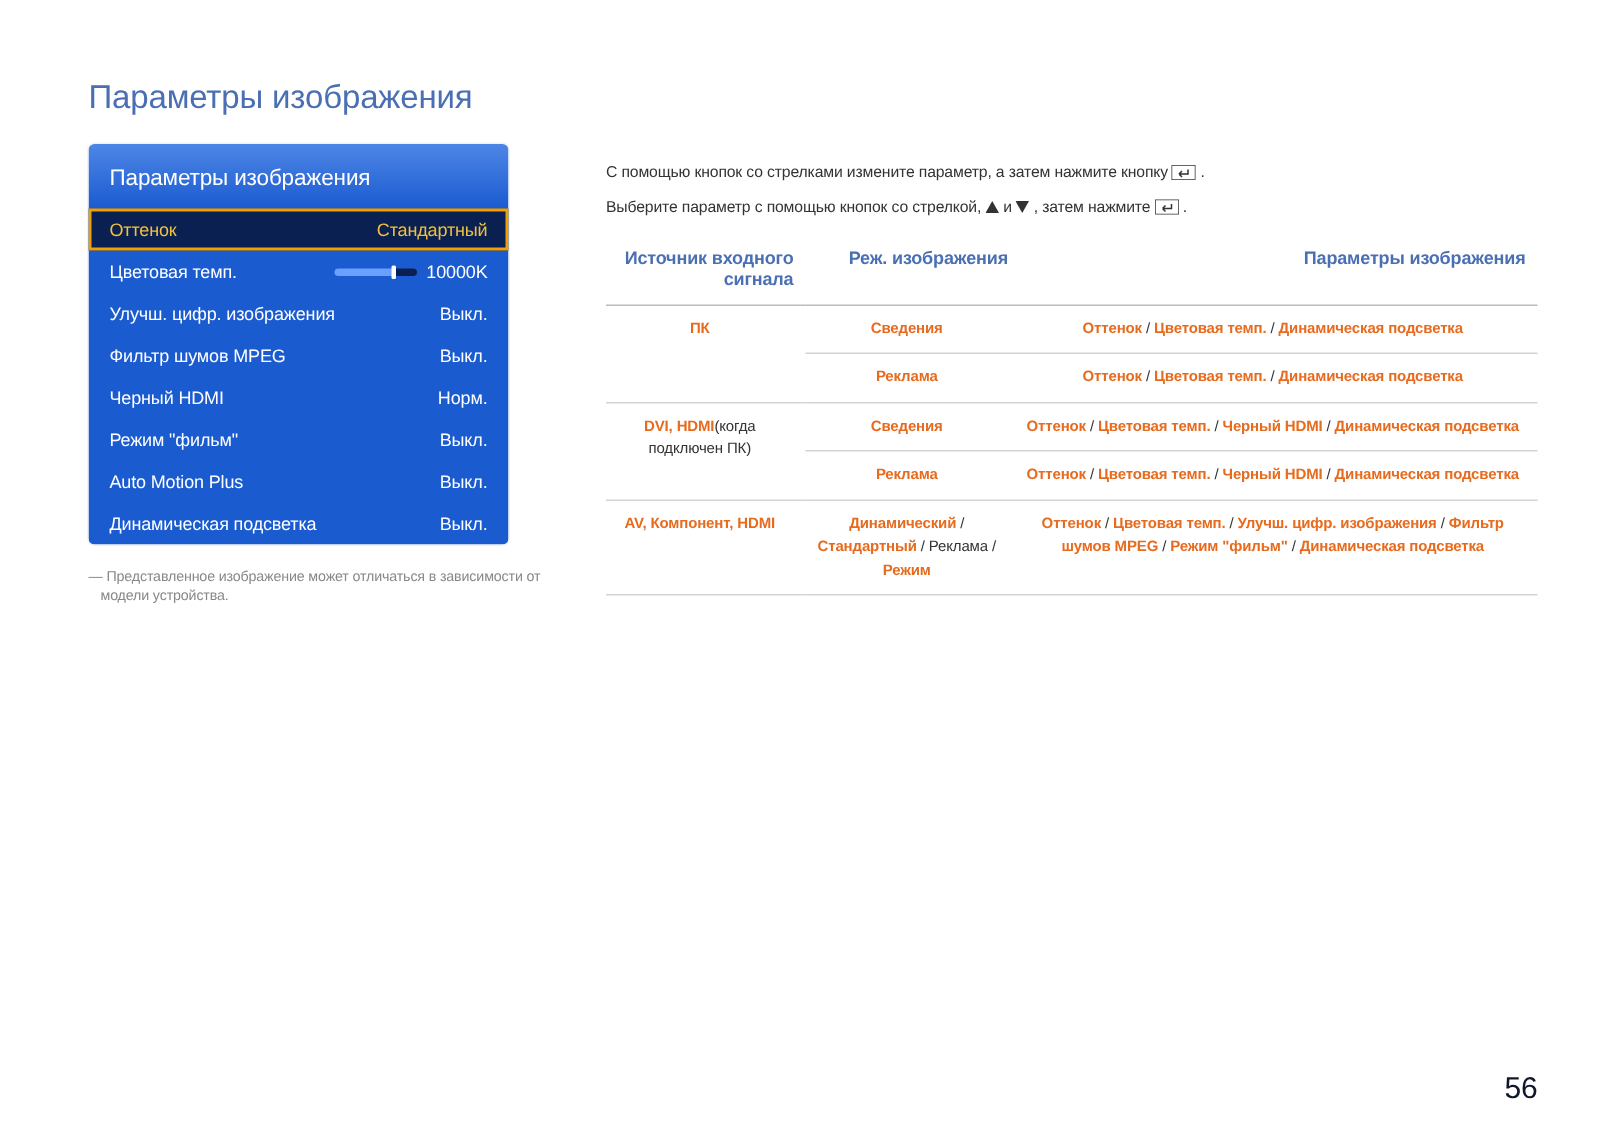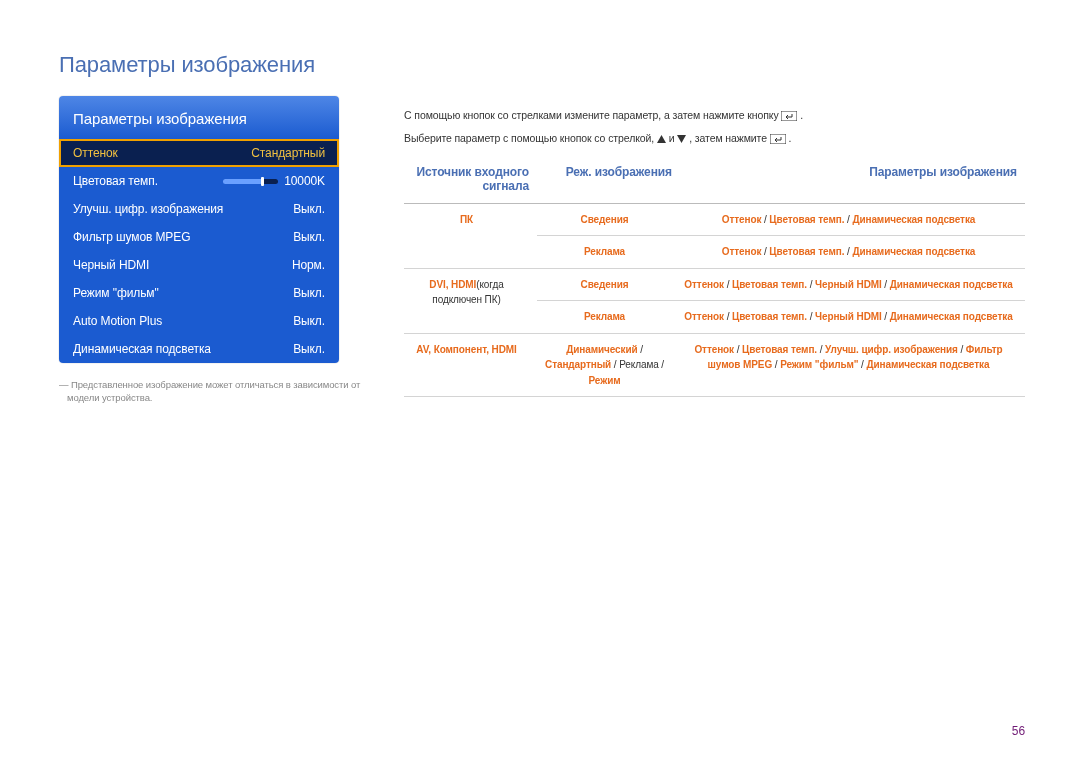--- a/index.html
+++ b/index.html
@@ -79,21 +79,21 @@
     text-align:right;color:var(--link);font-weight:bold;font-size:12px;
     padding:0 8px 10px 0;vertical-align:top;border-bottom:1px solid #bbb;
   }
   .tbl td{
     padding:8px 8px 8px 0;vertical-align:top;line-height:1.55;
     border-bottom:1px solid #d4d4d4;
     text-align:center;
   }
   .tbl td .hl{color:var(--orange);font-weight:bold;}
   .tbl td .sep{color:#333;}
-  .page-num{position:absolute;right:55px;bottom:25px;font-size:12px;color:#701a75;}
+  .page-num{position:absolute;right:55px;bottom:25px;font-size:20px;color:#0f172a;}
 </style>
 </head>
 <body>
 
 <div class="page">
   <div class="left-col">
     <h1 class="page-title">Параметры изображения</h1>
 
 
     <div class="osd">

